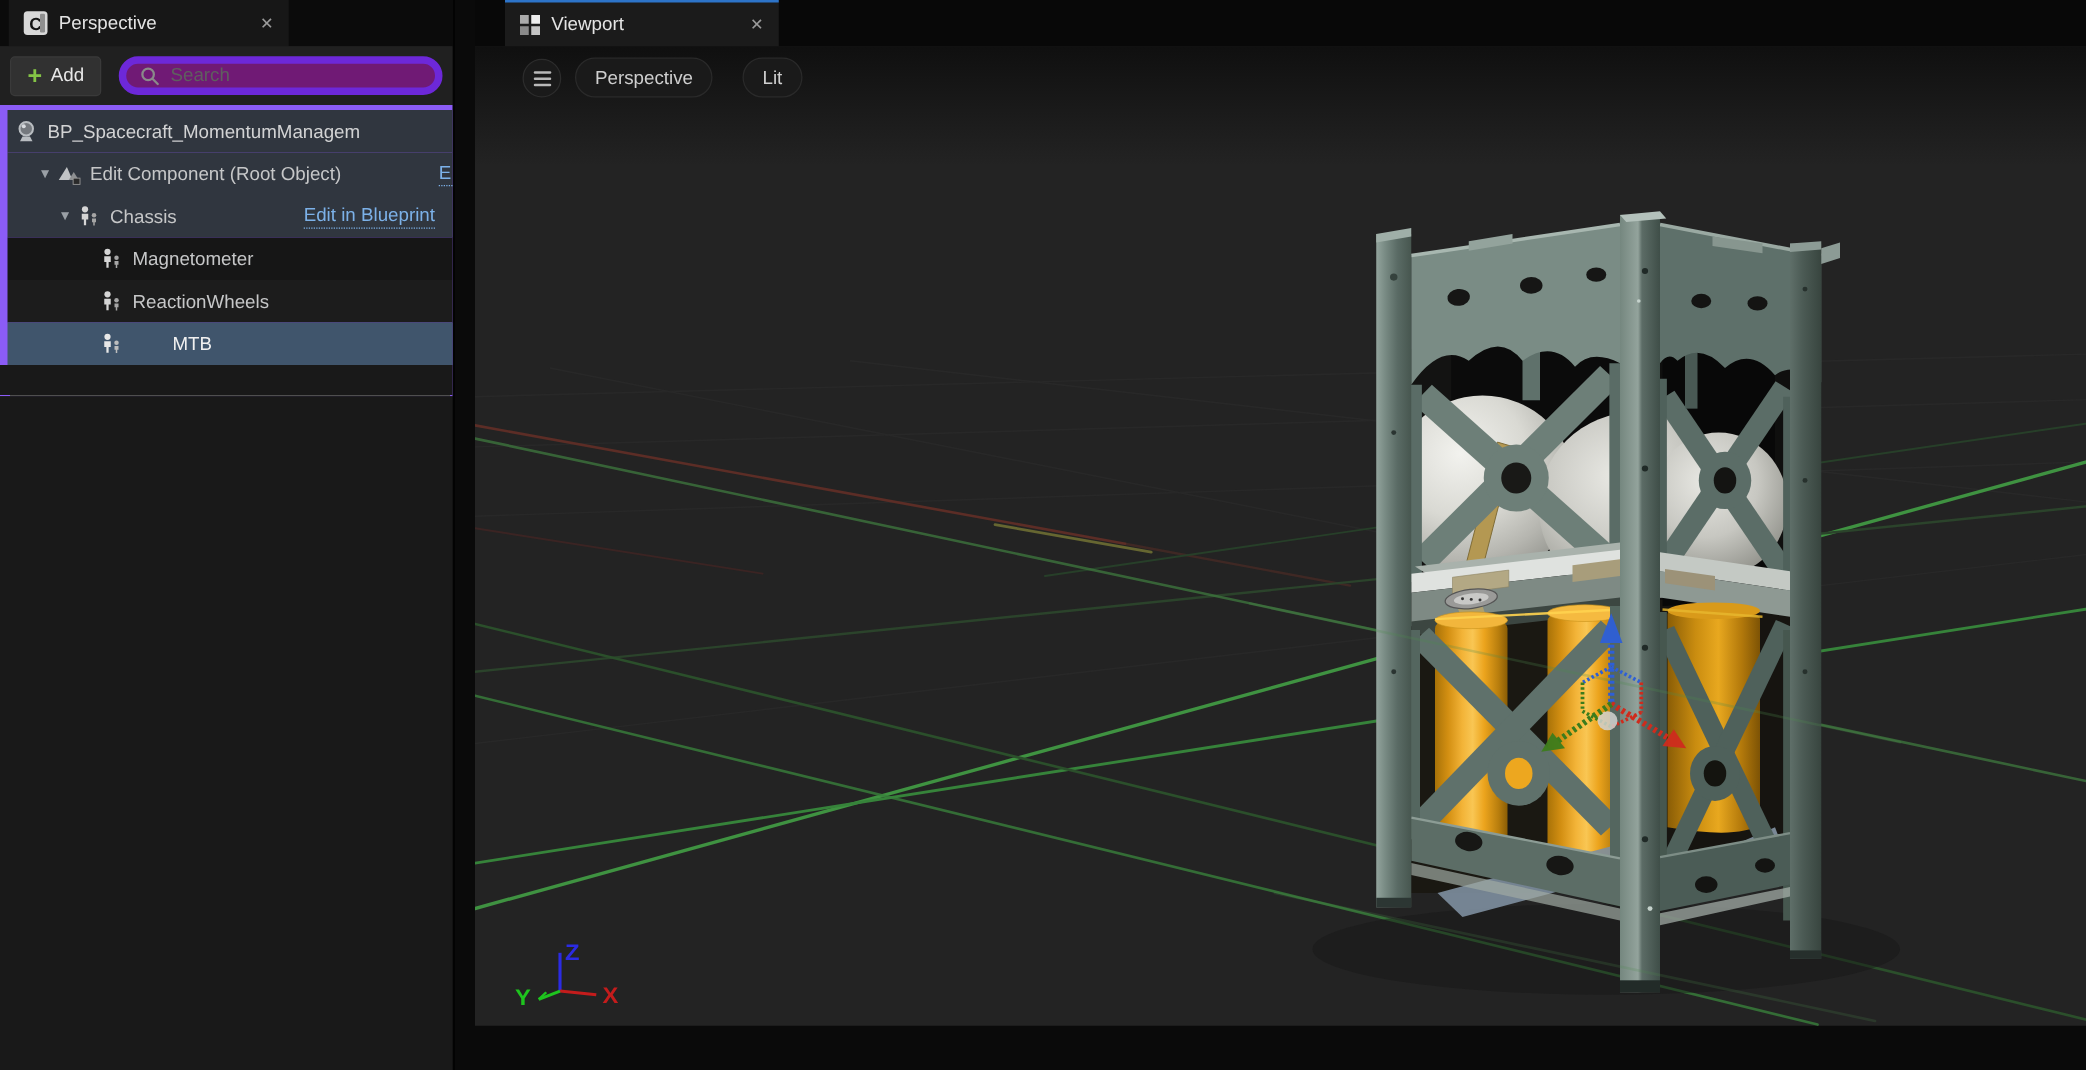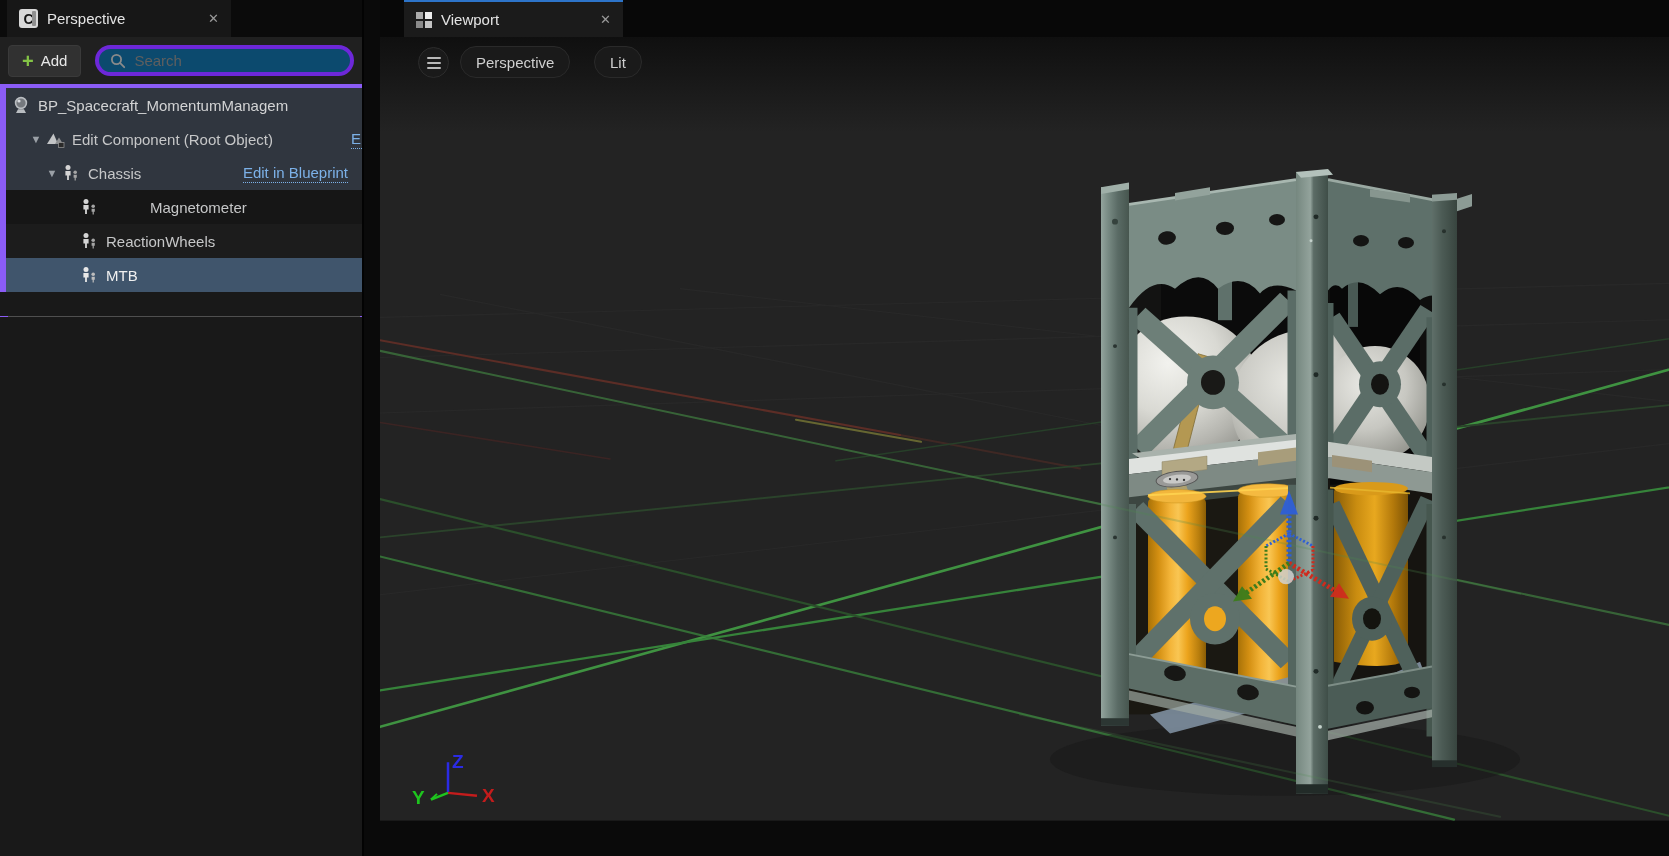--- a/index.html
+++ b/index.html
@@ -20,36 +20,36 @@
     position:relative; }
   .comp-icon::after { content:""; position:absolute; right:2px; top:2px; bottom:2px; width:4px;
     background:#8f8f8f; border-radius:1px; }
 
   .panel-toolbar { height:47px; background:#202020; display:flex; align-items:center;
     padding:0 8px; gap:14px; flex:none; }
   .add-btn { height:32px; background:#313131; border:1px solid #3a3a3a; border-radius:4px;
     display:flex; align-items:center; gap:7px; padding:0 13px; color:#e8e8e8; font-size:15px;
     cursor:pointer; }
   .add-plus { color:#84c446; font-size:20px; font-weight:bold; line-height:1; }
-  .search-pill { flex:1; height:31px; background:#0c4a6e; border:4px solid #6d28d9;
+  .search-pill { flex:1; height:31px; background:#701a75; border:6px solid #6d28d9;
     border-radius:16px; display:flex; align-items:center; padding:0 11px; gap:8px; }
   .search-pill input { flex:1; background:transparent; border:none; outline:none;
     color:#cccccc; font-size:15px; font-family:"Liberation Sans",sans-serif; }
   .search-pill input::placeholder { color:#5f5f5f; }
 
   .tree { background:#8b5cf6; padding:4px 0 0 0; flex:none; }
   .trow { height:34px; display:flex; align-items:center; margin-left:6px; color:#c6c7c8;
     font-size:15px; cursor:pointer; }
   .trow .arrow { width:16px; color:#9aa0a6; font-size:11px; text-align:center; flex:none; }
   .trow .ticon { width:22px; flex:none; display:flex; justify-content:center; }
   .trow .lbl { white-space:nowrap; overflow:hidden; margin-left:6px; }
   .bg-hl { background:#30363f; }
-  .bg-a { background:#161616;gap:44px; }
+  .bg-a { background:#161616; }
   .bg-b { background:#1c1c1c; }
-  .bg-sel { background:#40556c; }
+  .bg-sel { background:#40556c;gap:32px; }
   .bg-sel .lbl { color:#f0f0f0; }
   .edit-link { margin-left:auto; margin-right:14px; color:#7cb1e8;
     border-bottom:1px dotted #7cb1e8; padding-bottom:1px; cursor:pointer; flex:none; }
   .edit-link.trunc { margin-right:0; width:11px; overflow:hidden; }
   .tree-gap { height:24px; background:#191919; }
   .tree-sep { height:1px; background:#4f4f4f; margin:0 2px 0 8px; }
   .panel-rest { flex:1; background:#191919; }
 
   
   .viewport-panel { position:absolute; left:380px; top:0; width:1305px; height:856px; }

